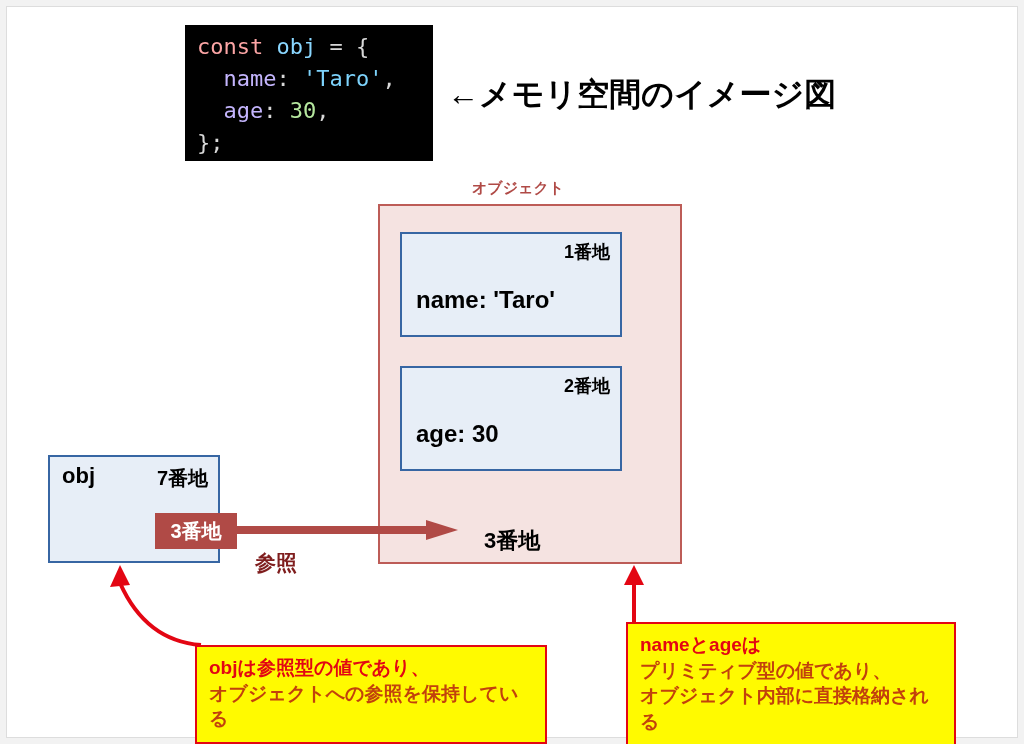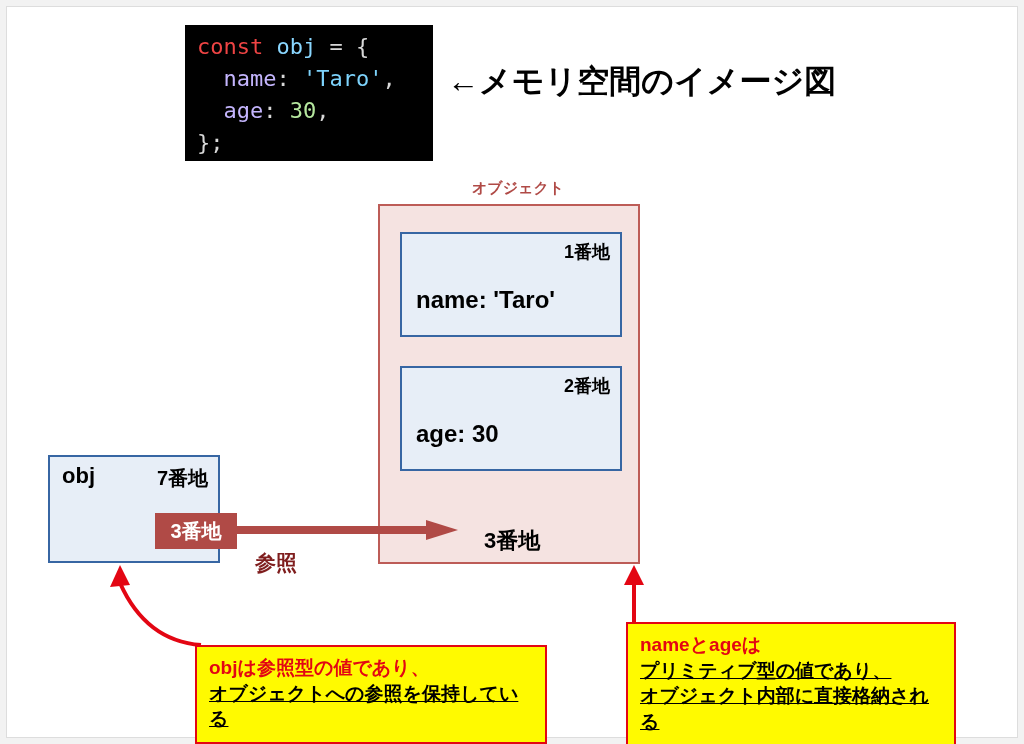--- a/index.html
+++ b/index.html
@@ -26,31 +26,31 @@
     width: 248px;
     height: 136px;
     background: #000;
     color: #eee;
     font-family: Consolas, Menlo, monospace;
     font-size: 22px;
     line-height: 1.45;
     padding: 6px 12px 6px 12px;
     white-space: pre;
   }
-  .c-kw   { color: #ef4444; }
+  .c-kw   { color: #fca5a5; }
   .c-var  { color: #8ad7ff; }
   .c-punc { color: #d8d8d8; }
   .c-prop { color: #c4b5fd; }
   .c-str  { color: #7dd3fc; }
   .c-num  { color: #b6e89f; }
   
   .title {
     position: absolute;
     left: 440px;
-    top: 53px;
+    top: 66px;
     font-size: 32px;
     font-weight: 700;
     color: #000;
   }
   
   .var-box {
     position: absolute;
     left: 41px;
     top: 448px;
     width: 172px;
@@ -106,21 +106,21 @@
     left: 465px;
     top: 172px;
     color: #b04a46;
     font-weight: 700;
     font-size: 15px;
   }
   .obj-box {
     position: absolute;
     left: 371px;
     top: 197px;
-    width: 262px;
+    width: 304px;
     height: 360px;
     border: 2px solid #bd5c57;
     background: #f5e3e1;
   }
   .prop-box {
     position: absolute;
     left: 20px;
     width: 222px;
     height: 105px;
     border: 2px solid #3766a3;
@@ -149,21 +149,21 @@
   .note {
     position: absolute;
     background: #fffa00;
     border: 2px solid #e30613;
     padding: 8px 12px 10px 12px;
     font-weight: 800;
     font-size: 19px;
     line-height: 1.35;
   }
   .note .red { color: #e30613; display: block; }
-  .note .black { color: #000000; display: block; text-decoration: underline; }
+  .note .black { color: #c2410c; display: block; }
   .note1 { left: 188px; top: 638px; width: 352px; }
   .note2 { left: 619px; top: 615px; width: 330px; }
   .callout-arrow {
     position: absolute;
     pointer-events: none;
   }
 </style>
 </head>
 <body>
 

